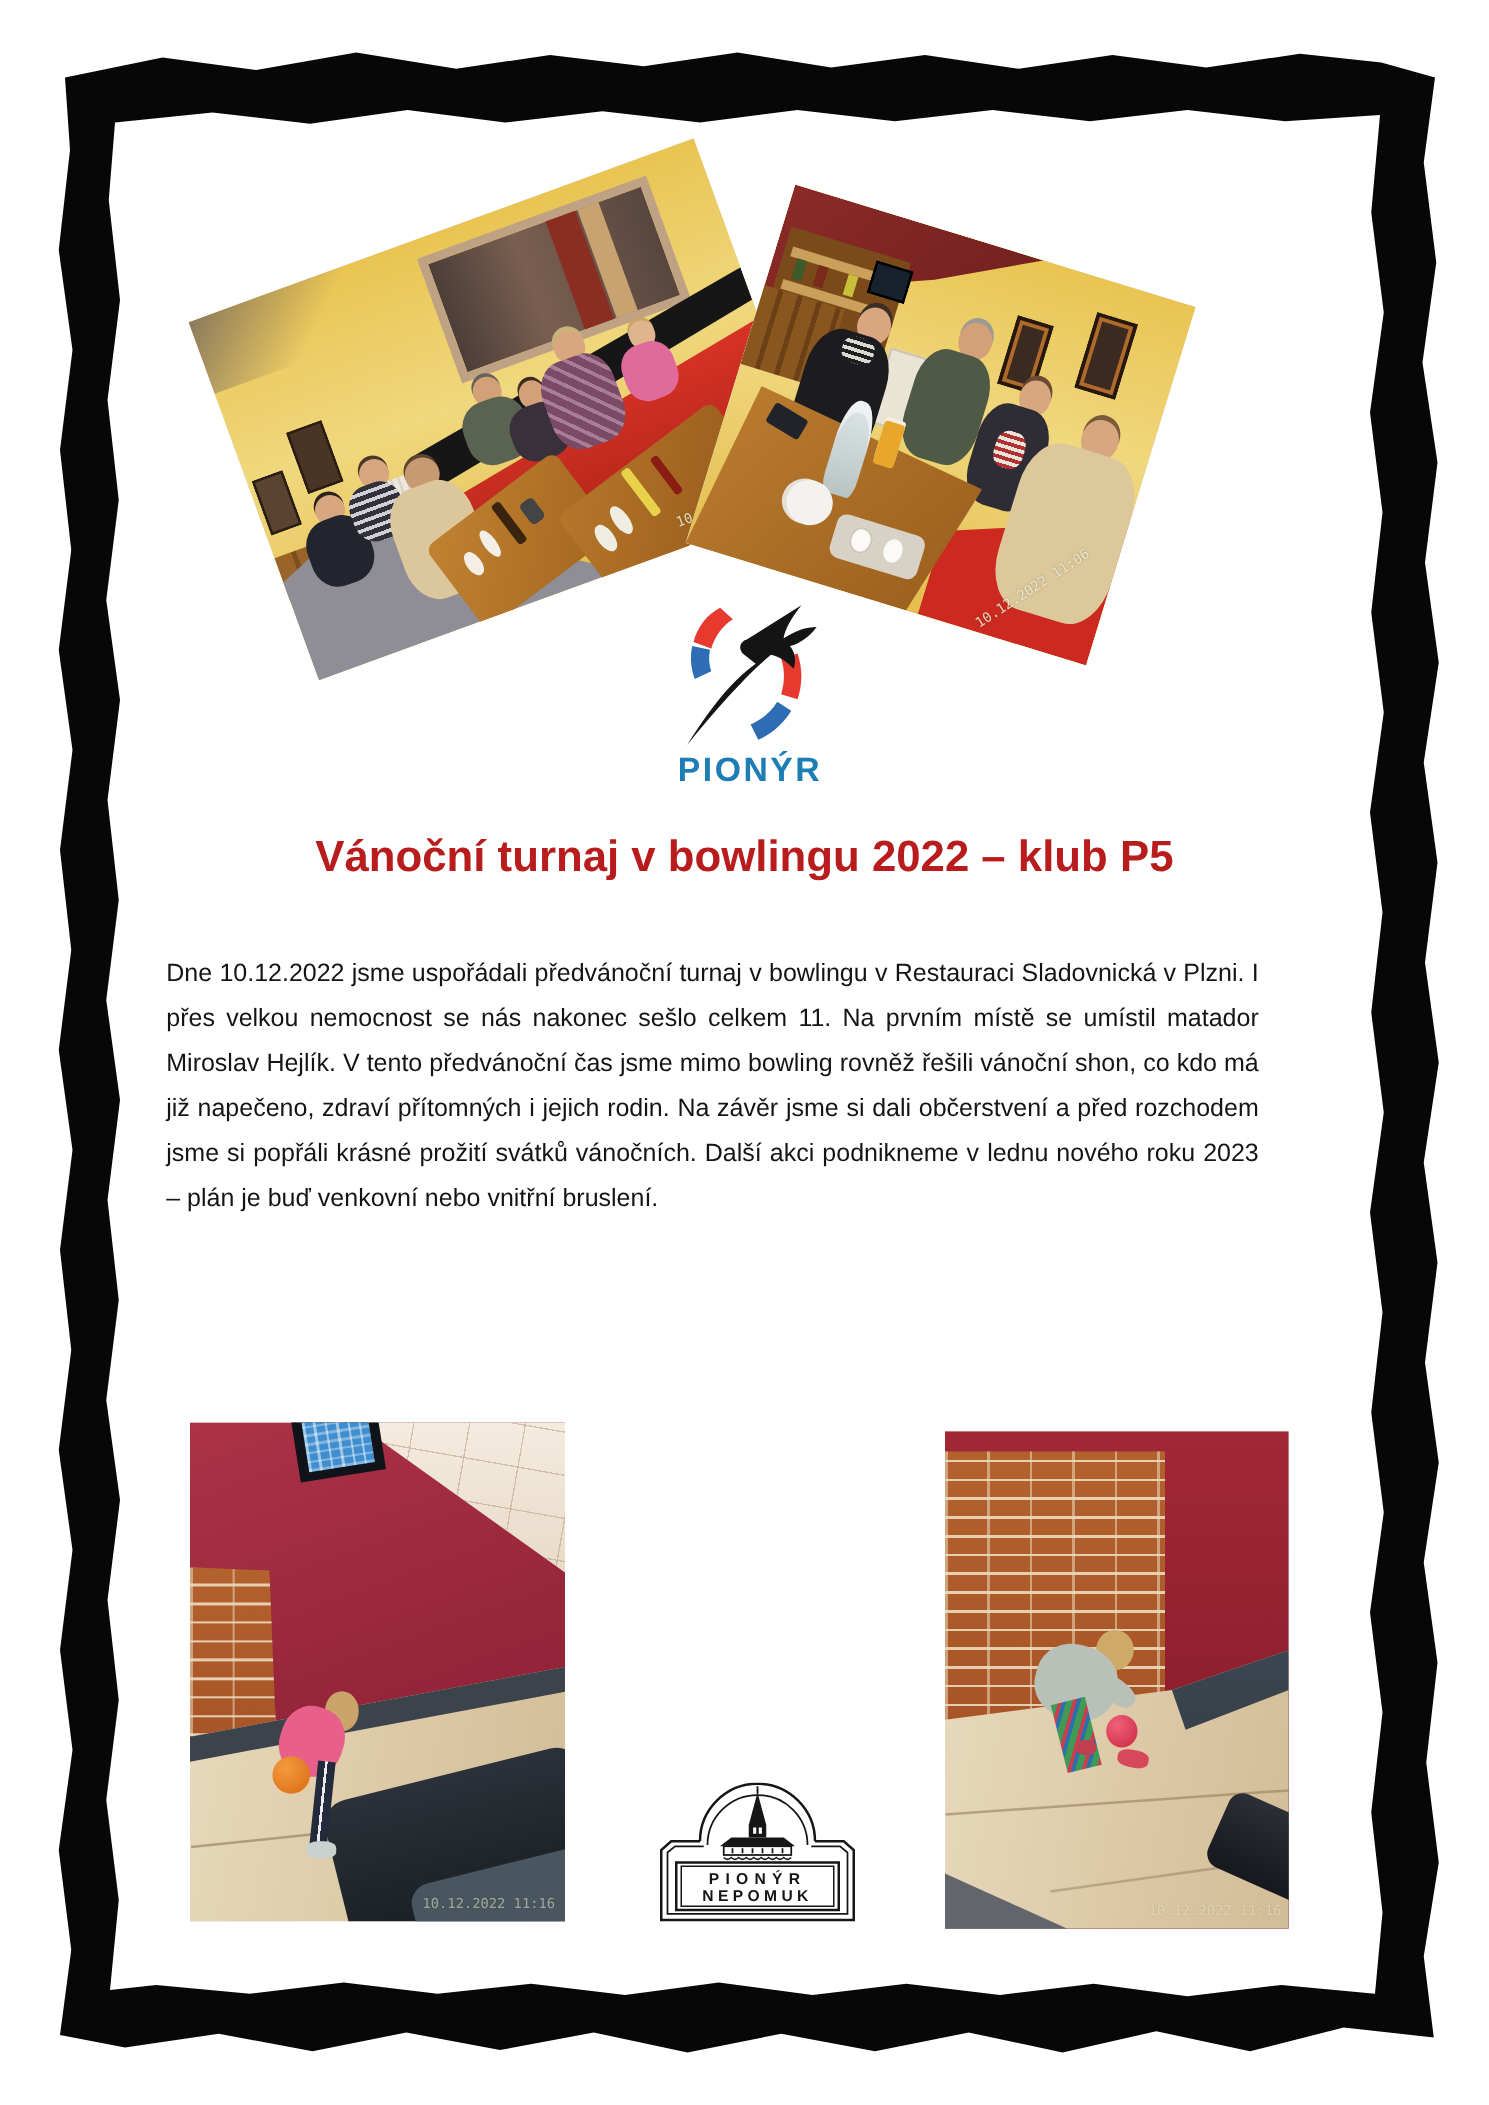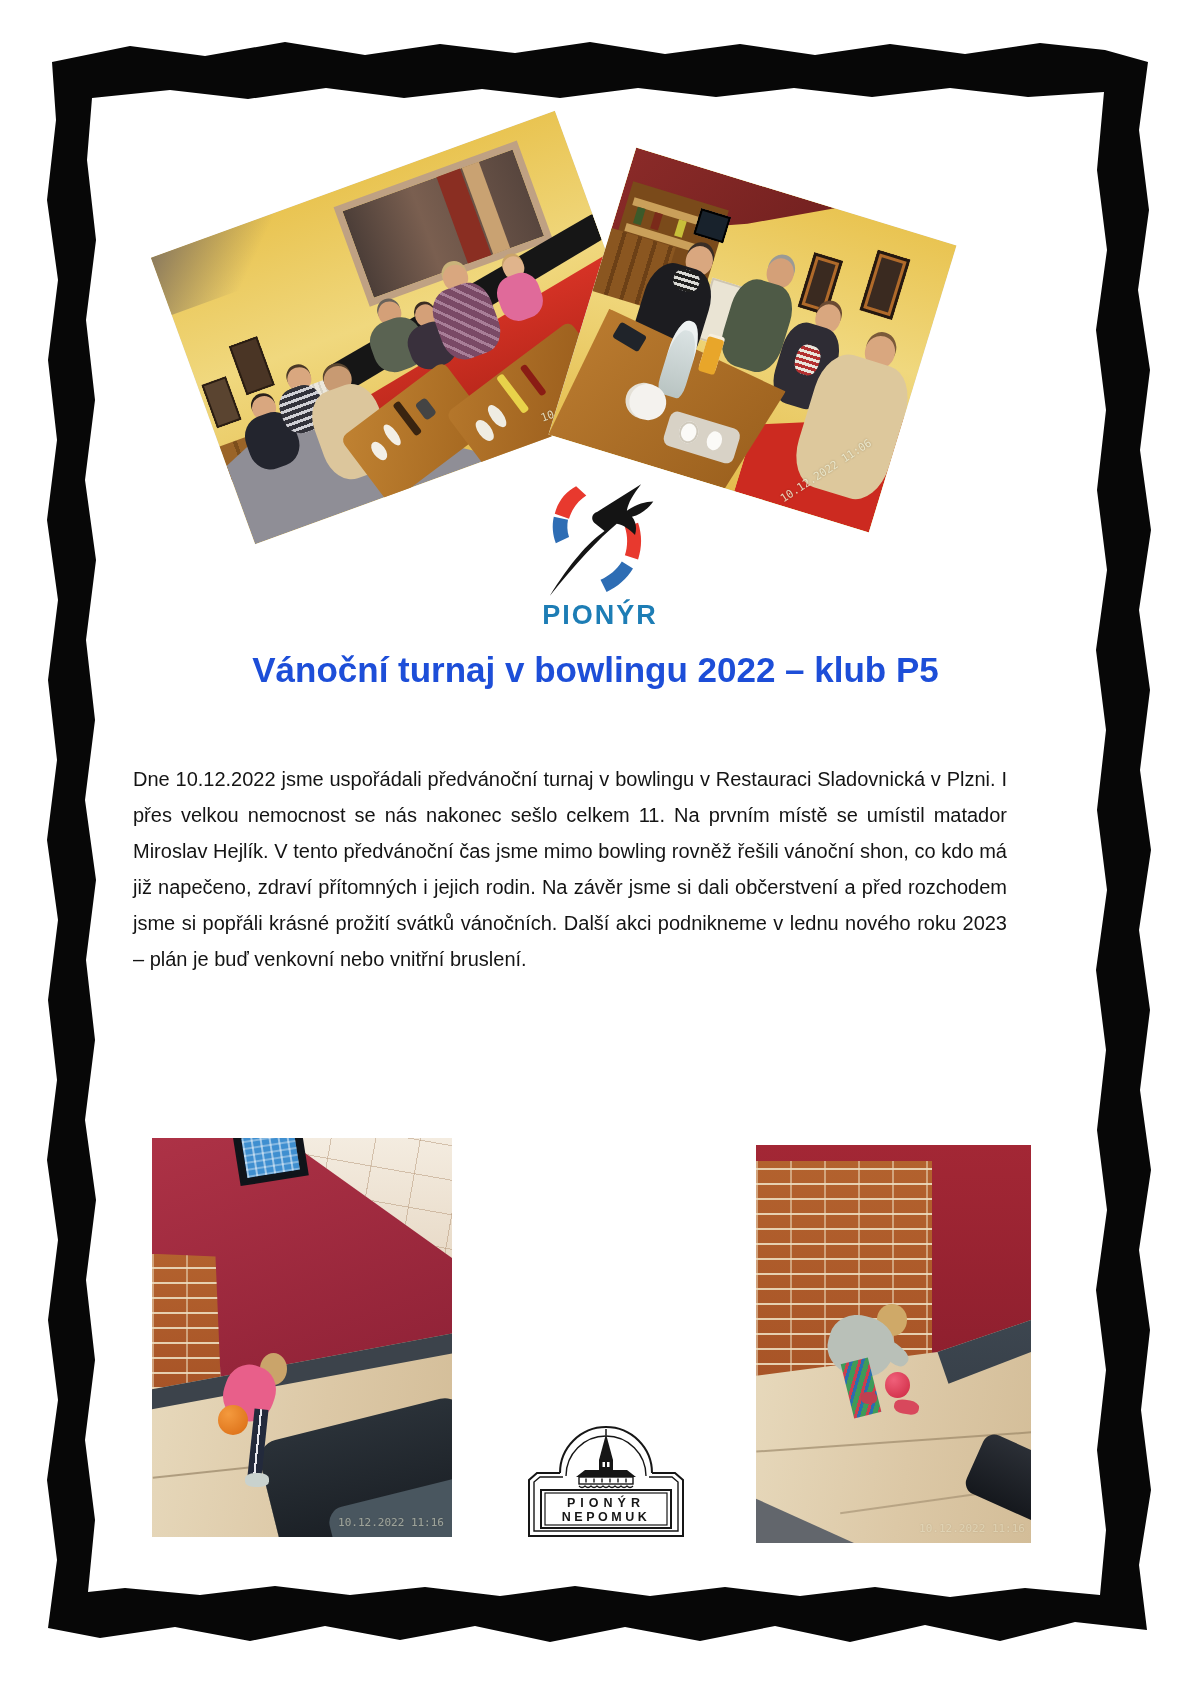--- a/index.html
+++ b/index.html
@@ -19,22 +19,22 @@
   .photo-br{left:756px;top:1145px;width:275px;height:398px;}
   .brick{background:
      repeating-linear-gradient(0deg, rgba(236,220,190,.9) 0 2px, transparent 2px 15px),
      repeating-linear-gradient(90deg, rgba(236,220,190,.55) 0 2px, transparent 2px 34px),
      linear-gradient(180deg,#b3622e,#a85427);}
   .lane{background:linear-gradient(100deg,#e9dcc0,#dcc8a6 60%,#d3bd98);}
   
   .logo{position:absolute;left:515px;top:468px;width:170px;text-align:center;}
   .logo-word{margin-top:-4px;font-size:27px;font-weight:bold;letter-spacing:2px;color:#1d7db5;}
   
-  .title{position:absolute;left:80px;right:80px;top:650px;margin:0;text-align:center;
-         font-size:35px;font-weight:bold;color:#1d4ed8;letter-spacing:0px;}
+  .title{position:absolute;left:80px;right:80px;top:650px;margin:16px;text-align:center;
+         font-size:35px;font-weight:bold;color:#b91c1c;letter-spacing:0px;}
   .bodytext{position:absolute;left:133px;width:874px;top:761px;margin:0;font-size:20px;line-height:1.8;
             text-align:justify;color:#141414;}
   
   .stamp{position:absolute;left:527px;top:1426px;width:158px;height:118px;}
   .stamp text{font-family:"Liberation Sans",sans-serif;font-weight:bold;fill:#161616;}
 </style>
 </head>
 <body>
 
 <div class="page">

